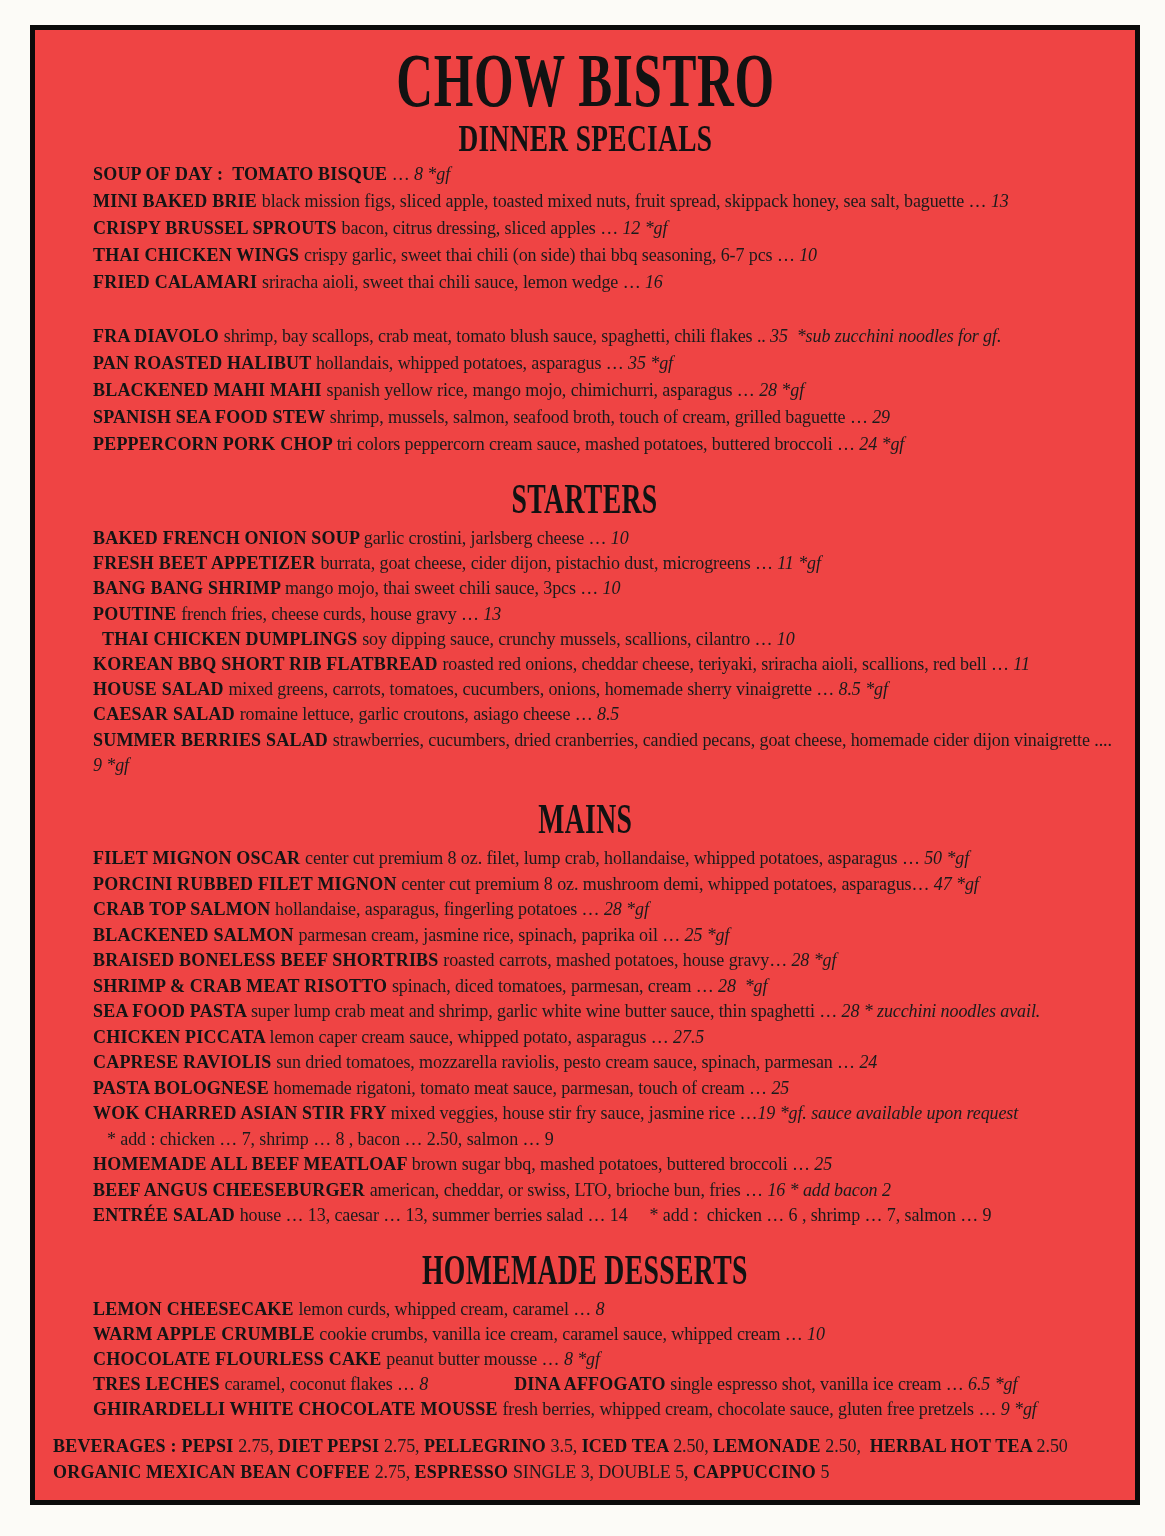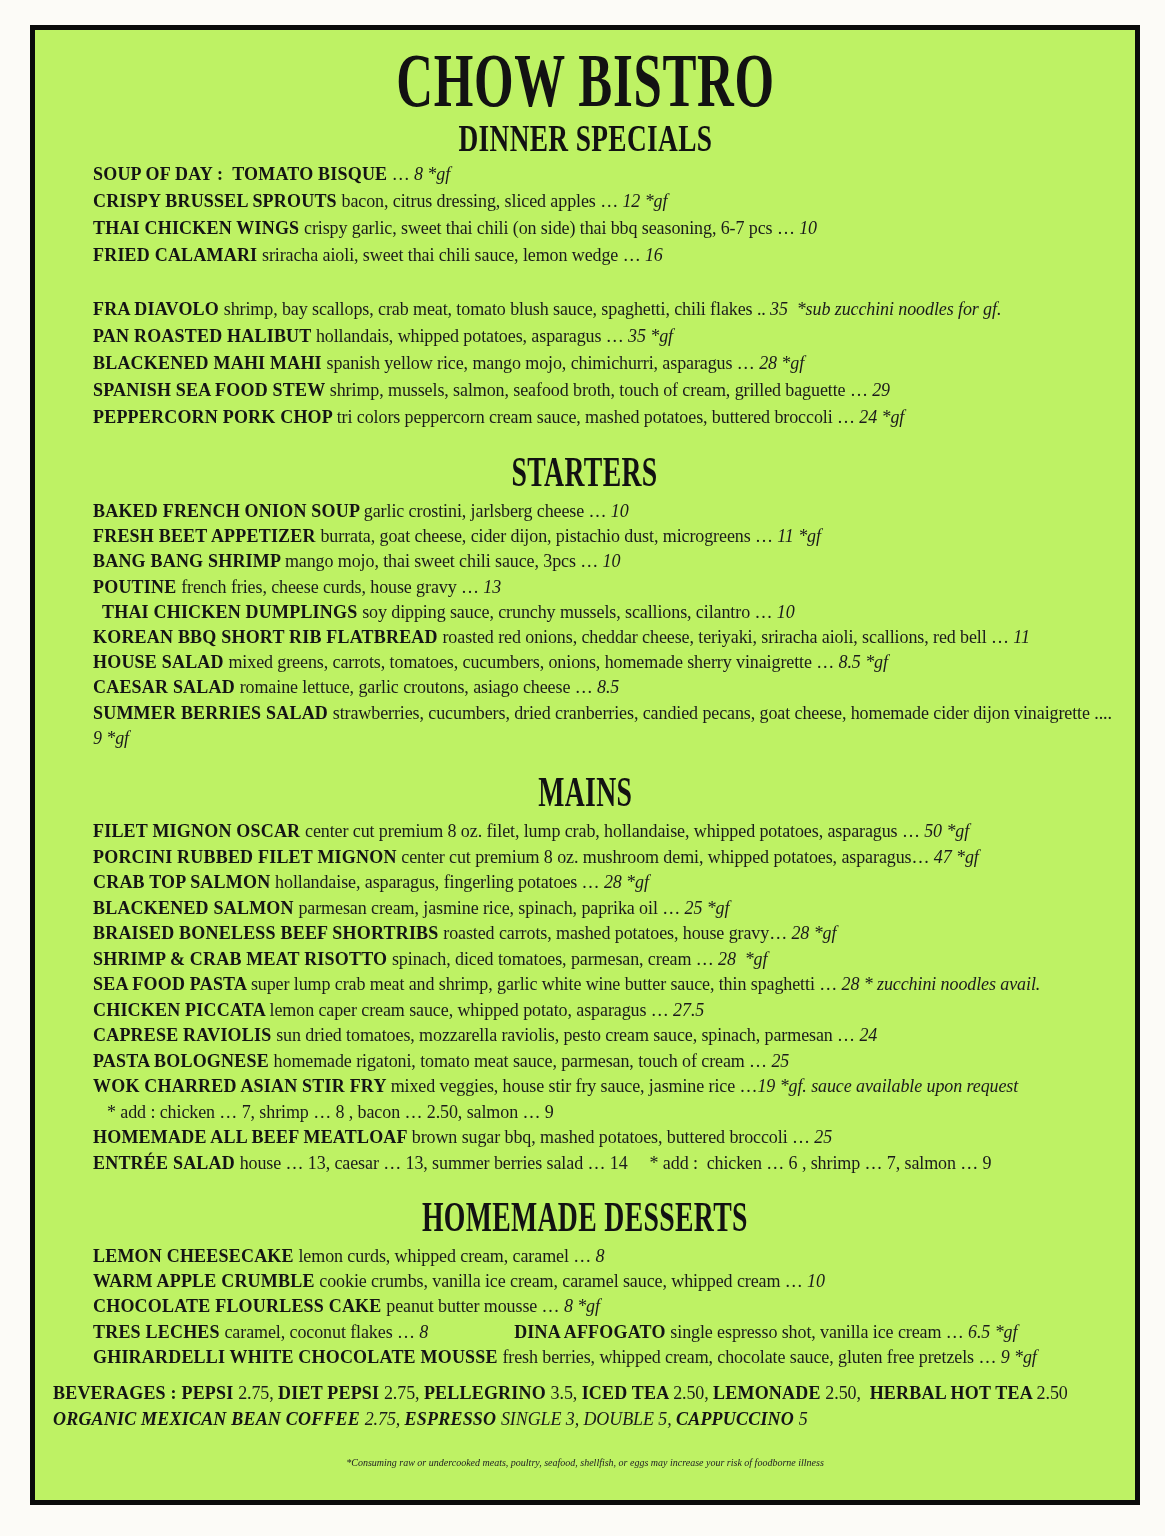--- a/index.html
+++ b/index.html
@@ -6,21 +6,21 @@
   body{
     width:1165px;height:1536px;position:relative;
     background:#fcfbf7;
     font-family:"Liberation Serif", serif;
     color:#161616;
     -webkit-font-smoothing:antialiased;
   }
   .frame{
     position:absolute;left:30px;top:25px;width:1110px;height:1480px;
     border:5px solid #0b0b0b;box-sizing:border-box;
-    background:#bef264;
+    background:#ef4444;
     padding:12px 18px 0 18px;
     overflow:hidden;
   }
   .center{text-align:center;}
   .title-wrap{margin-top:2px;}
   .title{
     display:inline-block;font-weight:bold;font-size:76px;line-height:72px;
     transform:scaleX(.67);transform-origin:center;letter-spacing:1px;color:#121212;
     white-space:pre;
   }
@@ -64,20 +64,21 @@
 </head>
 <body>
 
 <div class="frame">
 
   <div class="center title-wrap"><span class="title">CHOW BISTRO</span></div>
   <div class="center subtitle-wrap"><span class="subtitle">DINNER SPECIALS</span></div>
 
   <div class="specials">
     <div class="row"><b class="nm">SOUP OF DAY :  TOMATO BISQUE</b><span class="ds"> … </span><i class="pr">8 *gf</i></div>
+    <div class="row"><b class="nm">MINI BAKED BRIE </b><span class="ds">black mission figs, sliced apple, toasted mixed nuts, fruit spread, skippack honey, sea salt, baguette … </span><i class="pr">13</i></div>
     <div class="row"><b class="nm">CRISPY BRUSSEL SPROUTS </b><span class="ds">bacon, citrus dressing, sliced apples … </span><i class="pr">12 *gf</i></div>
     <div class="row"><b class="nm">THAI CHICKEN WINGS </b><span class="ds">crispy garlic, sweet thai chili (on side) thai bbq seasoning, 6-7 pcs … </span><i class="pr">10</i></div>
     <div class="row"><b class="nm">FRIED CALAMARI </b><span class="ds">sriracha aioli, sweet thai chili sauce, lemon wedge … </span><i class="pr">16</i></div>
 
     <div class="gap-block"></div>
 
     <div class="row"><b class="nm">FRA DIAVOLO </b><span class="ds">shrimp, bay scallops, crab meat, tomato blush sauce, spaghetti, chili flakes .. </span><i class="pr">35</i><i class="nt">  *sub zucchini noodles for gf.</i></div>
     <div class="row"><b class="nm">PAN ROASTED HALIBUT </b><span class="ds">hollandais, whipped potatoes, asparagus … </span><i class="pr">35 *gf</i></div>
     <div class="row"><b class="nm">BLACKENED MAHI MAHI </b><span class="ds">spanish yellow rice, mango mojo, chimichurri, asparagus … </span><i class="pr">28 *gf</i></div>
     <div class="row"><b class="nm">SPANISH SEA FOOD STEW </b><span class="ds">shrimp, mussels, salmon, seafood broth, touch of cream, grilled baguette … </span><i class="pr">29</i></div>
@@ -107,31 +108,32 @@
     <div class="row"><b class="nm">BLACKENED SALMON </b><span class="ds">parmesan cream, jasmine rice, spinach, paprika oil … </span><i class="pr">25 *gf</i></div>
     <div class="row"><b class="nm">BRAISED BONELESS BEEF SHORTRIBS </b><span class="ds">roasted carrots, mashed potatoes, house gravy… </span><i class="pr">28 *gf</i></div>
     <div class="row"><b class="nm">SHRIMP &amp; CRAB MEAT RISOTTO </b><span class="ds">spinach, diced tomatoes, parmesan, cream … </span><i class="pr">28  *gf</i></div>
     <div class="row"><b class="nm">SEA FOOD PASTA </b><span class="ds">super lump crab meat and shrimp, garlic white wine butter sauce, thin spaghetti … </span><i class="pr">28</i><i class="nt"> * zucchini noodles avail.</i></div>
     <div class="row"><b class="nm">CHICKEN PICCATA </b><span class="ds">lemon caper cream sauce, whipped potato, asparagus … </span><i class="pr">27.5</i></div>
     <div class="row"><b class="nm">CAPRESE RAVIOLIS </b><span class="ds">sun dried tomatoes, mozzarella raviolis, pesto cream sauce, spinach, parmesan … </span><i class="pr">24</i></div>
     <div class="row"><b class="nm">PASTA BOLOGNESE </b><span class="ds">homemade rigatoni, tomato meat sauce, parmesan, touch of cream … </span><i class="pr">25</i></div>
     <div class="row"><b class="nm">WOK CHARRED ASIAN STIR FRY </b><span class="ds">mixed veggies, house stir fry sauce, jasmine rice …</span><i class="pr">19 </i><i class="nt">*gf. sauce available upon request</i></div>
     <div class="row addon"><span class="ds">* add : chicken … 7, shrimp … 8 , bacon … 2.50, salmon … 9</span></div>
     <div class="row"><b class="nm">HOMEMADE ALL BEEF MEATLOAF </b><span class="ds">brown sugar bbq, mashed potatoes, buttered broccoli … </span><i class="pr">25</i></div>
+    <div class="row"><b class="nm">BEEF ANGUS CHEESEBURGER </b><span class="ds">american, cheddar, or swiss, LTO, brioche bun, fries … </span><i class="pr">16</i><i class="nt"> * add bacon 2</i></div>
     <div class="row"><b class="nm">ENTRÉE SALAD </b><span class="ds">house … 13, caesar … 13, summer berries salad … 14</span><span class="tl">     * add :  chicken … 6 , shrimp … 7, salmon … 9</span></div>
   </div>
 
   <div class="center sec-head-wrap"><span class="sec-head">HOMEMADE DESSERTS</span></div>
 
   <div class="desserts">
     <div class="row"><b class="nm">LEMON CHEESECAKE </b><span class="ds">lemon curds, whipped cream, caramel … </span><i class="pr">8</i></div>
     <div class="row"><b class="nm">WARM APPLE CRUMBLE </b><span class="ds">cookie crumbs, vanilla ice cream, caramel sauce, whipped cream … </span><i class="pr">10</i></div>
     <div class="row"><b class="nm">CHOCOLATE FLOURLESS CAKE </b><span class="ds">peanut butter mousse … </span><i class="pr">8 *gf</i></div>
     <div class="row"><b class="nm">TRES LECHES </b><span class="ds">caramel, coconut flakes … </span><i class="pr">8</i><span class="dgap"></span><b class="nm">DINA AFFOGATO </b><span class="ds">single espresso shot, vanilla ice cream … </span><i class="pr">6.5 *gf</i></div>
     <div class="row"><b class="nm">GHIRARDELLI WHITE CHOCOLATE MOUSSE </b><span class="ds">fresh berries, whipped cream, chocolate sauce, gluten free pretzels … </span><i class="pr">9 *gf</i></div>
   </div>
 
   <div class="bev"><b>BEVERAGES : </b><b>PEPSI </b><span>2.75, </span><b>DIET PEPSI </b><span>2.75, </span><b>PELLEGRINO </b><span>3.5, </span><b>ICED TEA </b><span>2.50, </span><b>LEMONADE </b><span>2.50,  </span><b>HERBAL HOT TEA </b><span>2.50</span></div>
-  <div class="bev" style="margin-top:0;font-style:italic;"><b>ORGANIC MEXICAN BEAN COFFEE </b><span>2.75, </span><b>ESPRESSO </b><span>SINGLE 3, DOUBLE 5, </span><b>CAPPUCCINO </b><span>5</span></div>
+  <div class="bev" style="margin-top:0;"><b>ORGANIC MEXICAN BEAN COFFEE </b><span>2.75, </span><b>ESPRESSO </b><span>SINGLE 3, DOUBLE 5, </span><b>CAPPUCCINO </b><span>5</span></div>
 
   <div class="footer">*Consuming raw or undercooked meats, poultry, seafood, shellfish, or eggs may increase your risk of foodborne illness</div>
 
 </div>
 
 </body></html>

